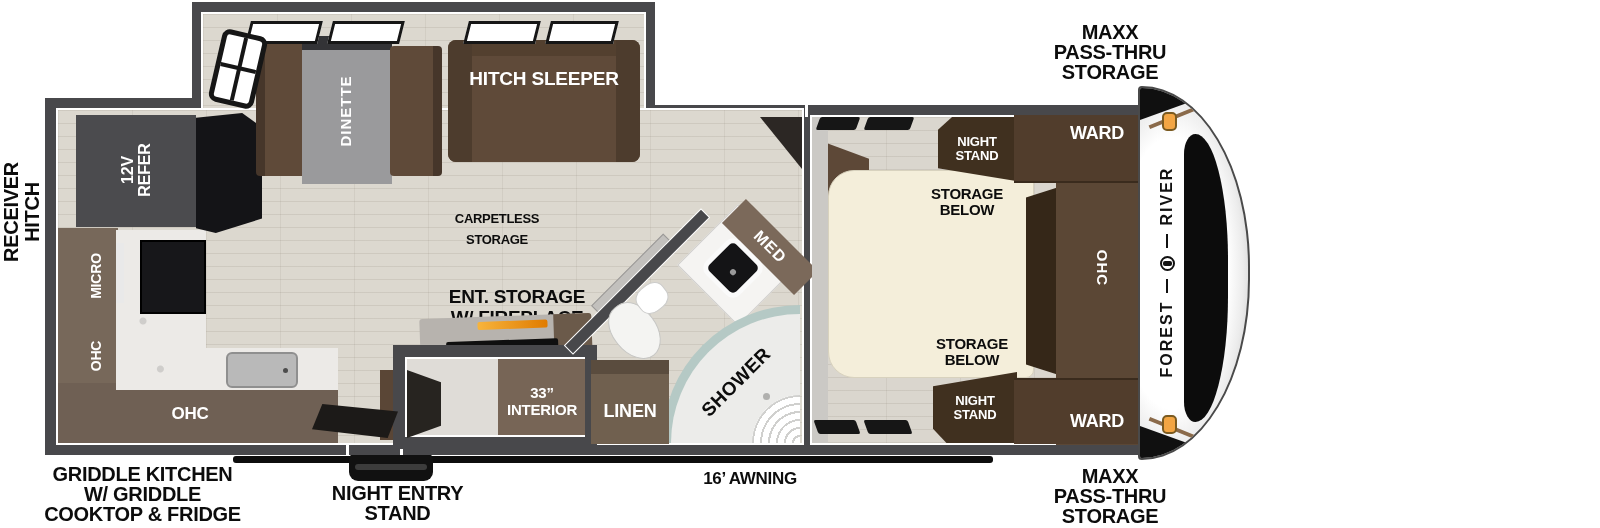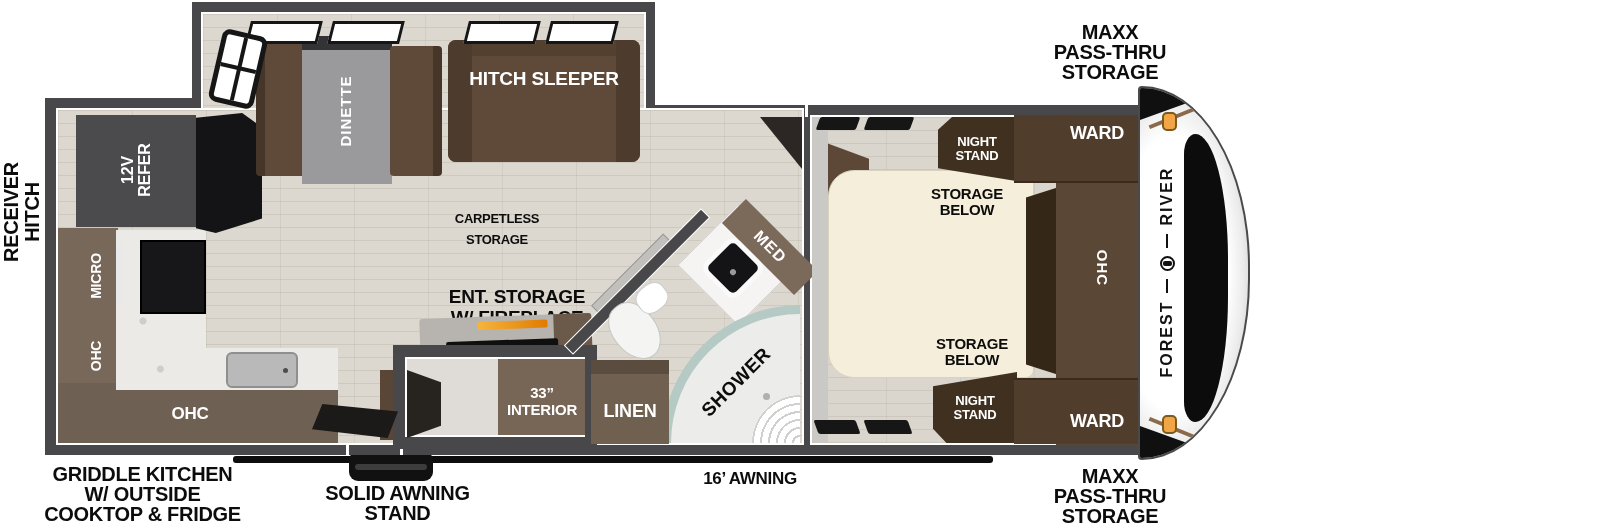--- a/index.html
+++ b/index.html
@@ -43,26 +43,26 @@
   </div>
 
   <div class="lblB" style="left:1030px;top:466px;width:160px;font-size:20px;line-height:20px;">
     <div>MAXX</div>
     <div>PASS-THRU</div>
     <div>STORAGE</div>
   </div>
 
   <div class="lblB" style="left:30px;top:464px;width:225px;font-size:20px;line-height:20px;">
     <div>GRIDDLE KITCHEN</div>
-    <div>W/ OUTSIDE</div>
+    <div>W/ GRIDDLE</div>
     <div>COOKTOP &amp; FRIDGE</div>
   </div>
 
   <div class="lblB" style="left:320px;top:483px;width:155px;font-size:20px;line-height:20px;">
-    <div>SOLID AWNING</div>
+    <div>NIGHT ENTRY</div>
     <div>STAND</div>
   </div>
 
   <div class="lblB" style="left:675px;top:470px;width:150px;font-size:17px;">16’ AWNING</div>
 
   <div class="abs" style="left:233px;top:456px;width:760px;height:7px;background:#0d0d0d;border-radius:3px;"></div>
   <div class="abs" style="left:349px;top:451px;width:84px;height:30px;background:#111;border-radius:9px;">
     <div class="abs" style="left:6px;top:13px;width:72px;height:6px;background:#3c3c3c;border-radius:3px;"></div>
   </div>
 

